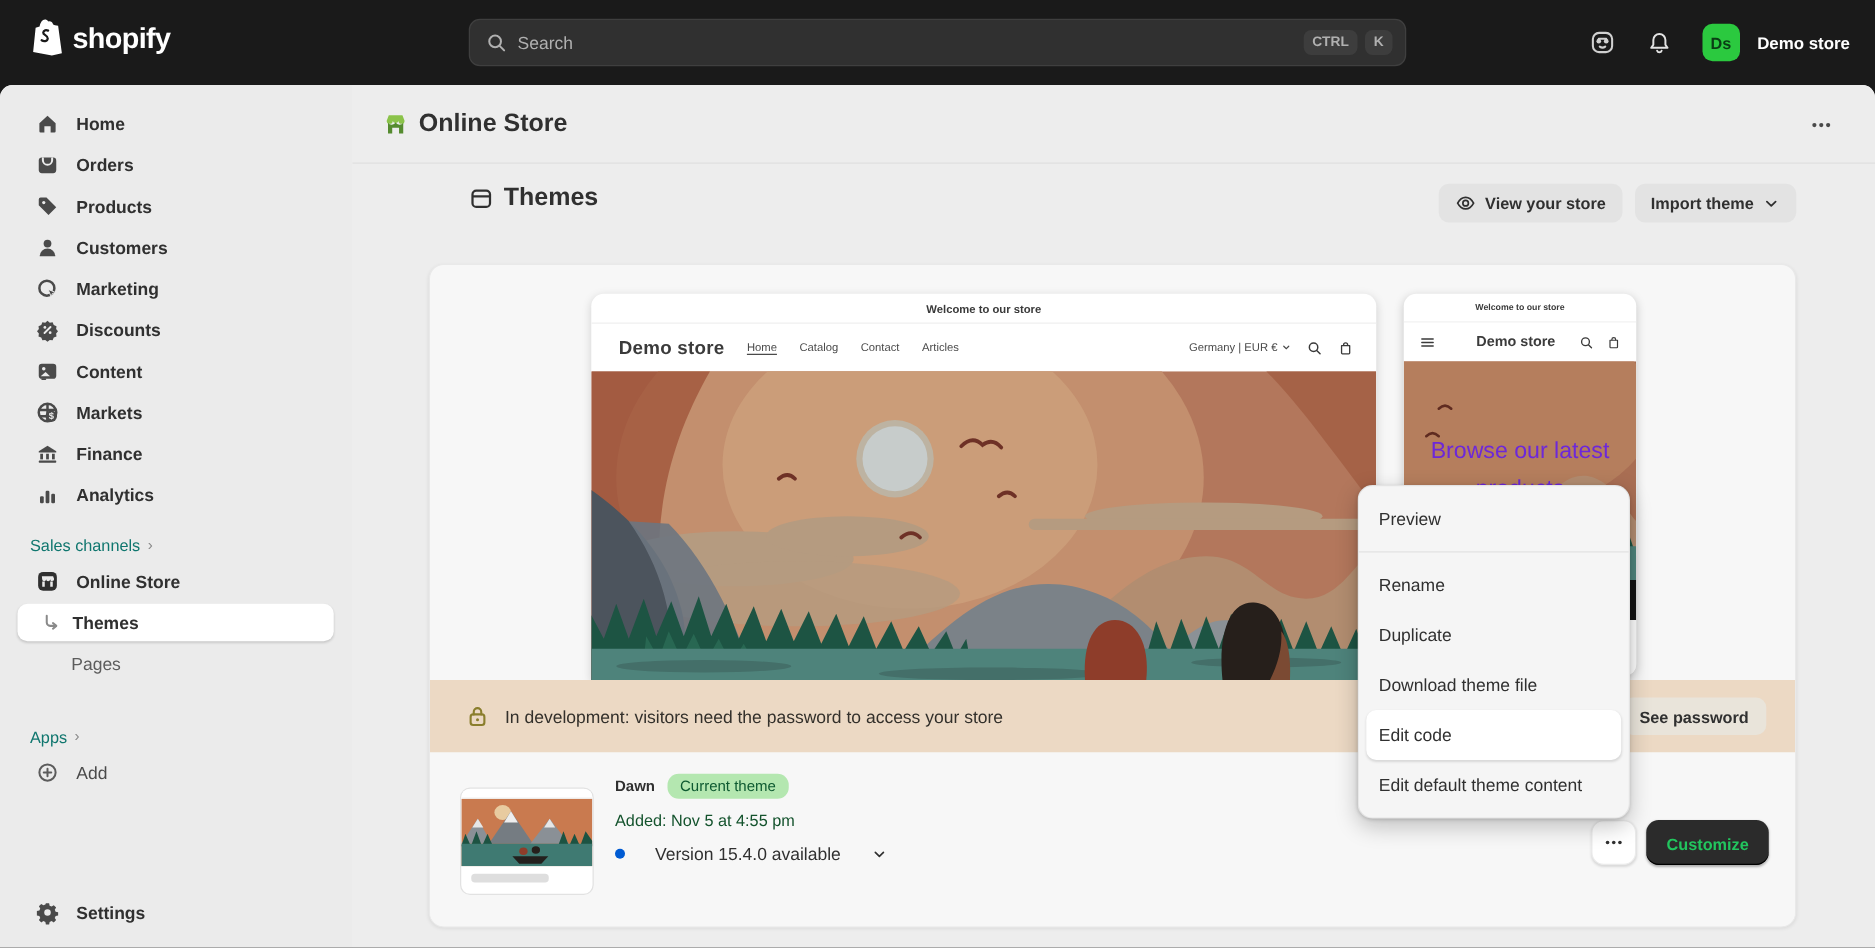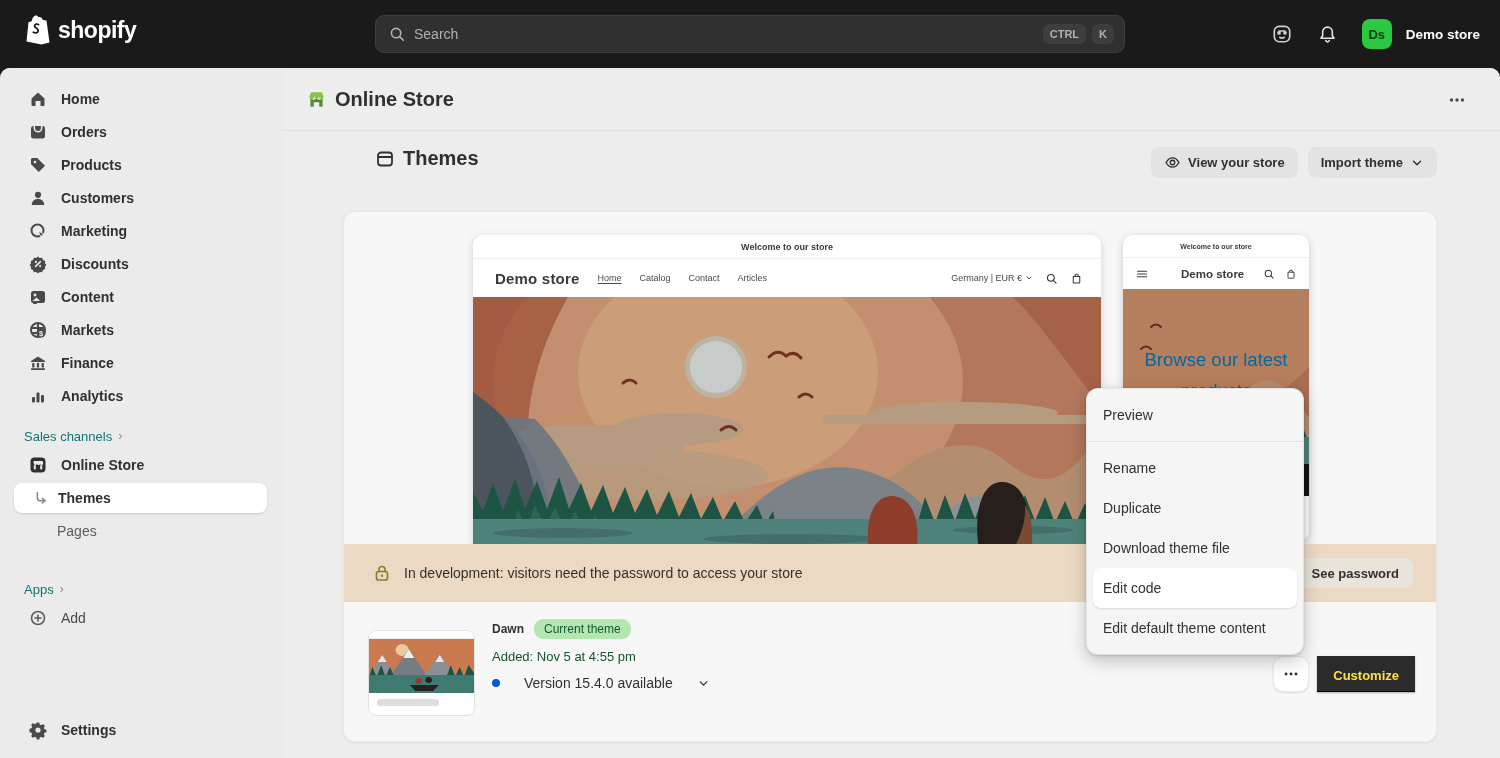--- a/index.html
+++ b/index.html
@@ -77,21 +77,21 @@
 
   
   .phone { position:absolute; left:779px; top:23px; width:186px; height:306px; background:#fff;
     border-radius:10px; box-shadow:0 2px 8px rgba(0,0,0,.18); overflow:hidden; }
   .ph-ann { height:22px; display:flex; align-items:center; justify-content:center; font-size:7px;
     font-weight:600; color:#3a3a3a; }
   .ph-nav { height:32px; display:flex; align-items:center; padding:0 12px; border-top:1px solid #f2f2f2; position:relative; }
   .ph-store { position:absolute; left:58px; font-size:11.5px; font-weight:600; color:#3b3b3b; }
   .ph-icons { position:absolute; right:12px; display:flex; gap:10px; }
   .ph-hero { position:relative; width:186px; height:175px; }
-  .ph-hero-text { position:absolute; left:0; top:55px; width:186px; text-align:center; color:#0369a1;
+  .ph-hero-text { position:absolute; left:0; top:55px; width:186px; text-align:center; color:#6d28d9;
     font-size:18.5px; line-height:31px; font-weight:400; }
   .ph-dark { width:186px; height:32px; background:#141414; }
   .ph-bottom { width:186px; height:45px; background:#fbfbfb; }
 
   
   .dev-banner { position:absolute; left:0; top:332px; width:1094px; height:58px; background:#ecd9c4; }
   .dev-banner .txt { position:absolute; left:60px; top:21px; font-size:14px; font-weight:500; color:#33302b; }
   .lock-wrap { position:absolute; left:28px; top:19px; }
   .see-pass { position:absolute; right:25px; top:14px; height:30px; padding:0 14px; background:#e9e4da;
     border:none; border-radius:8px; font-family:inherit; font-size:13px; font-weight:600; color:#303030; cursor:pointer; }
@@ -106,22 +106,22 @@
   .t-line1 { display:flex; align-items:center; gap:10px; }
   .t-name { font-size:12px; font-weight:700; color:#303030; }
   .t-badge { background:#b4e7b0; color:#0e5a31; font-size:12px; font-weight:500; border-radius:9px; padding:3px 10px; }
   .t-added { margin-top:10px; font-size:13px; color:#14532d; }
   .t-version { margin-top:11px; display:flex; align-items:center; gap:24px; cursor:pointer; }
   .t-version .dot { width:8px; height:8px; border-radius:50%; background:#005bd3; }
   .t-version .v { font-size:14px; font-weight:500; color:#303030; }
   .row-actions { position:absolute; right:23px; top:54px; display:flex; gap:8px; }
   .dots-white { width:36px; height:36px; background:#fff; border:1px solid #ebebeb; border-radius:10px;
     box-shadow:0 1px 2px rgba(0,0,0,.12); display:flex; align-items:center; justify-content:center; cursor:pointer; }
-  .customize { height:36px; padding:12px 16px; background:#2b2b2b; border:none; border-radius:0;
-    color:#fde047; font-family:inherit; font-size:13px; font-weight:600; cursor:pointer;
+  .customize { height:36px; padding:12px 16px; background:#2b2b2b; border:none; border-radius:10px;
+    color:#22c55e; font-family:inherit; font-size:13px; font-weight:600; cursor:pointer;
     box-shadow:inset 0 -1px 0 #000, 0 1px 2px rgba(0,0,0,.3); }
 
   
   #ctx-menu { position:absolute; left:1086px; top:388px; width:218px; background:#f5f5f5;
     border:1px solid rgba(0,0,0,.07); border-radius:12px; padding:6px;
     box-shadow:0 6px 18px rgba(0,0,0,.22), 0 1px 3px rgba(0,0,0,.15); z-index:60; }
   .mi { height:40px; display:flex; align-items:center; padding-left:10px; font-size:14px; font-weight:500;
     color:#303030; border-radius:8px; cursor:pointer; }
   .mi.hl { background:#fff; box-shadow:0 1px 2px rgba(0,0,0,.12); }
   .m-div { height:1px; background:#e2e2e2; margin:6px -6px; }

